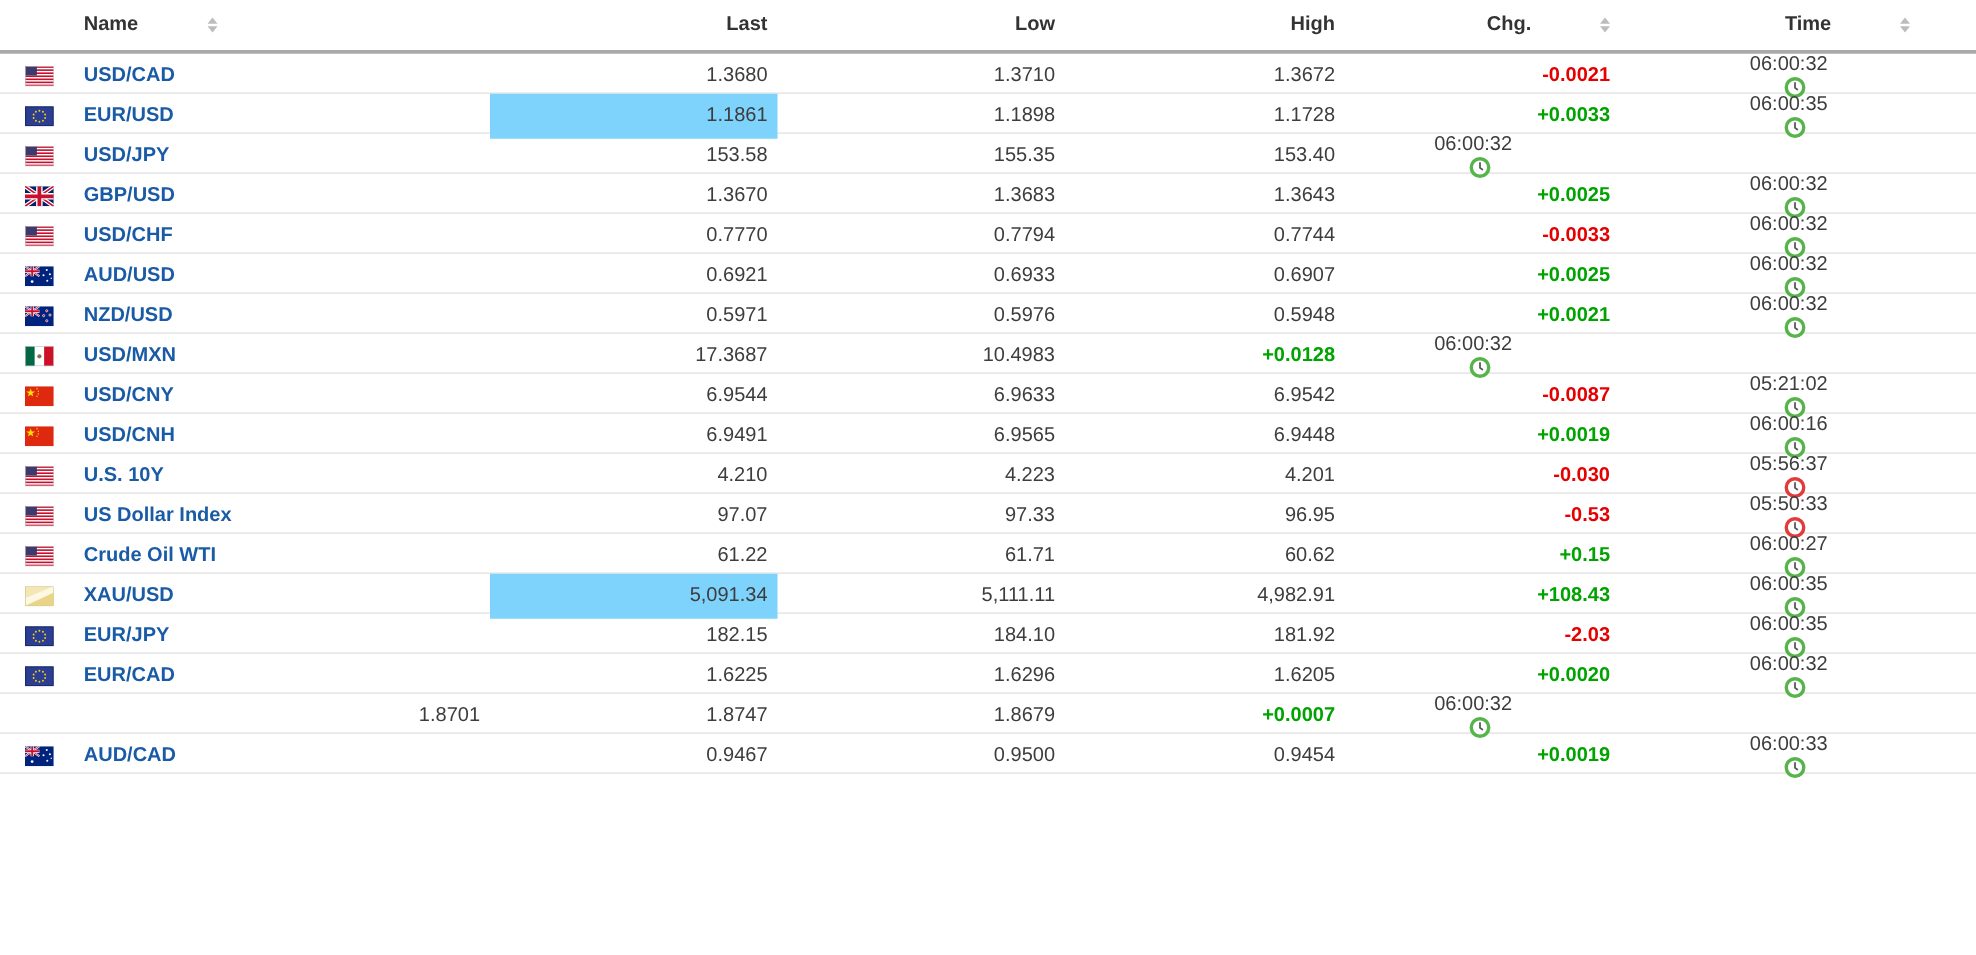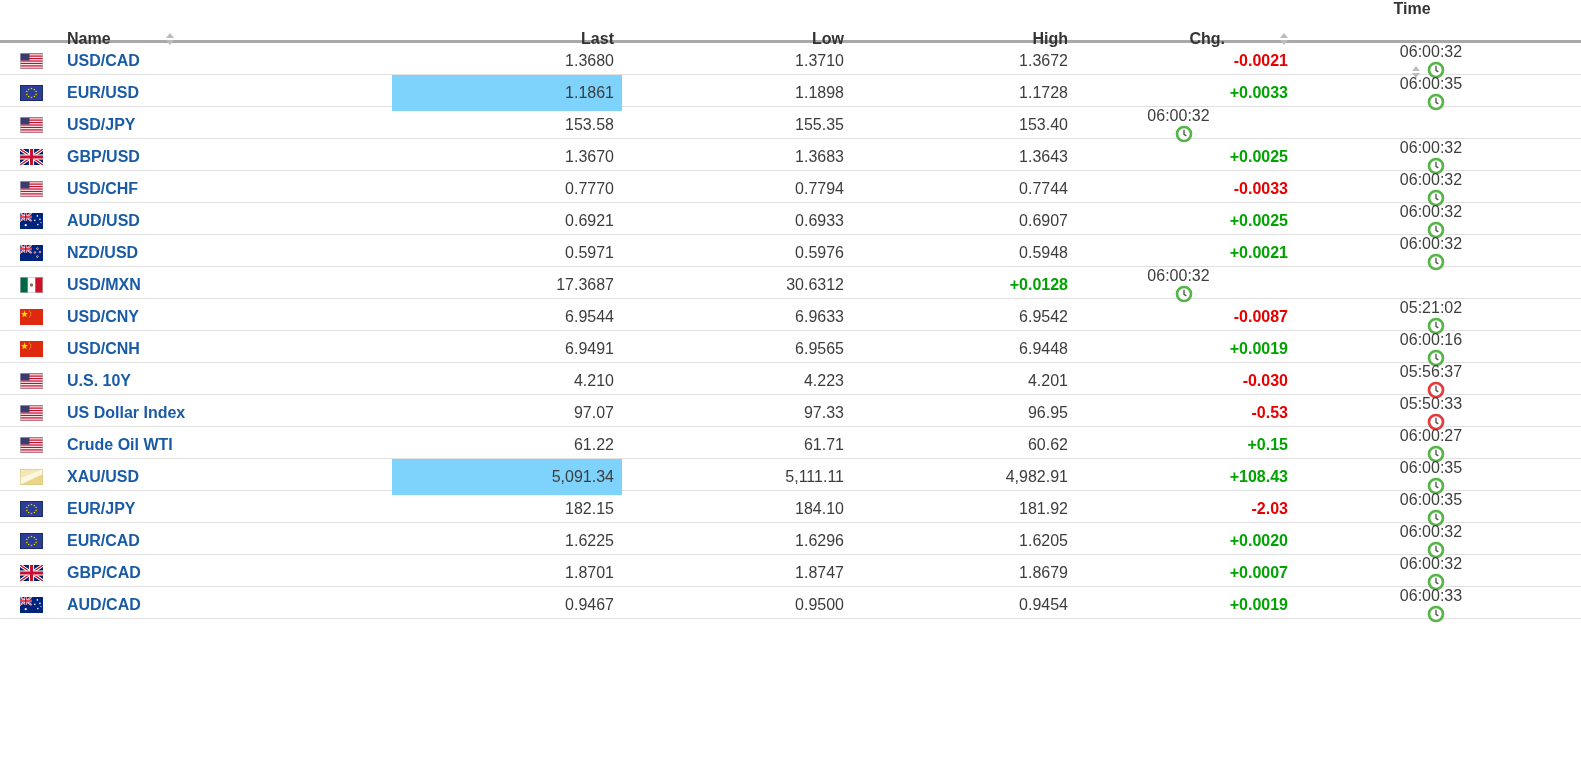--- a/index.html
+++ b/index.html
@@ -18,21 +18,21 @@
   
   .header-row { height:43px; border-bottom:3px solid #a9a9a9; }
   .hcell {
     display:flex; align-items:center; font-weight:bold; color:#333;
     white-space:nowrap;
     gap:48px;
   }
   .hcell.name-col { justify-content:flex-start; padding-left:67px; }
   .hcell.num-col  { justify-content:flex-end; padding-right:8px; }
   .hcell.chg-col  { justify-content:flex-end; padding-right:8px; }
-  .hcell.time-col { justify-content:flex-end; padding-right:53px;flex-direction:column; }
+  .hcell.time-col { justify-content:flex-end; padding-right:53px; }
   .sort-icon { display:inline-flex; flex-direction:column; gap:2px; margin-left:7px; }
   .tri-up   { width:0; height:0; border-left:4px solid transparent; border-right:4px solid transparent; border-bottom:5px solid #bcbcbc; }
   .tri-down { width:0; height:0; border-left:4px solid transparent; border-right:4px solid transparent; border-top:5px solid #bcbcbc; }
   
   .data-row { height:32px; border-bottom:1px solid #e0e0e0; }
   .cell { display:flex; align-items:center; white-space:nowrap; }
   .cell.name-cell { padding-left:20px; }
   .flag { width:23px; height:16px; display:inline-flex; flex:0 0 23px; }
   .flag svg { display:block; }
   .pair-link {
@@ -320,21 +320,21 @@
               <rect width="23" height="16" fill="#ffffff"></rect>
               <rect width="7.7" height="16" fill="#006847"></rect>
               <rect x="15.3" width="7.7" height="16" fill="#CE1126"></rect>
               <circle cx="11.5" cy="8" r="1.7" fill="#8a7250"></circle>
               <rect x="0.3" y="0.3" width="22.4" height="15.4" fill="none" stroke="#bbbbbb" stroke-width="0.6"></rect>
             </svg>
           </span>
         <a class="pair-link">USD/MXN</a>
       </div>
       <div class="cell num-cell">17.3687</div>
-      <div class="cell num-cell">30.6312</div>
+      <div class="cell num-cell">10.4983</div>
       <div class="cell chg-cell up">+0.0128</div>
       <div class="cell time-cell">
         <span>06:00:32</span>
         <svg class="clock clock-green" width="18" height="18" viewBox="0 0 18 18">
           <circle cx="9" cy="9" r="7" fill="#ffffff" stroke-width="2.7"></circle>
           <path d="M9,5.3 L9,9.3 L10.9,10.6" fill="none" stroke="#555555" stroke-width="1.4" stroke-linecap="round"></path>
         </svg>
       </div>
     </div>
       <div class="grid-row data-row">
@@ -575,32 +575,20 @@
       <div class="cell chg-cell up">+0.0020</div>
       <div class="cell time-cell">
         <span>06:00:32</span>
         <svg class="clock clock-green" width="18" height="18" viewBox="0 0 18 18">
           <circle cx="9" cy="9" r="7" fill="#ffffff" stroke-width="2.7"></circle>
           <path d="M9,5.3 L9,9.3 L10.9,10.6" fill="none" stroke="#555555" stroke-width="1.4" stroke-linecap="round"></path>
         </svg>
       </div>
     </div>
       <div class="grid-row data-row">
-      <div class="cell name-cell">
-        <span class="flag">
-            <svg width="23" height="16" viewBox="0 0 23 16">
-              <rect width="23" height="16" fill="#012169"></rect>
-              <path d="M0,0 L23,16 M23,0 L0,16" stroke="#ffffff" stroke-width="3.2"></path>
-              <path d="M0,0 L23,16 M23,0 L0,16" stroke="#C8102E" stroke-width="1.3"></path>
-              <path d="M11.5,0 V16 M0,8 H23" stroke="#ffffff" stroke-width="5.2"></path>
-              <path d="M11.5,0 V16 M0,8 H23" stroke="#C8102E" stroke-width="3"></path>
-            </svg>
-          </span>
-        <a class="pair-link">GBP/CAD</a>
-      </div>
       <div class="cell num-cell">1.8701</div>
       <div class="cell num-cell">1.8747</div>
       <div class="cell num-cell">1.8679</div>
       <div class="cell chg-cell up">+0.0007</div>
       <div class="cell time-cell">
         <span>06:00:32</span>
         <svg class="clock clock-green" width="18" height="18" viewBox="0 0 18 18">
           <circle cx="9" cy="9" r="7" fill="#ffffff" stroke-width="2.7"></circle>
           <path d="M9,5.3 L9,9.3 L10.9,10.6" fill="none" stroke="#555555" stroke-width="1.4" stroke-linecap="round"></path>
         </svg>

